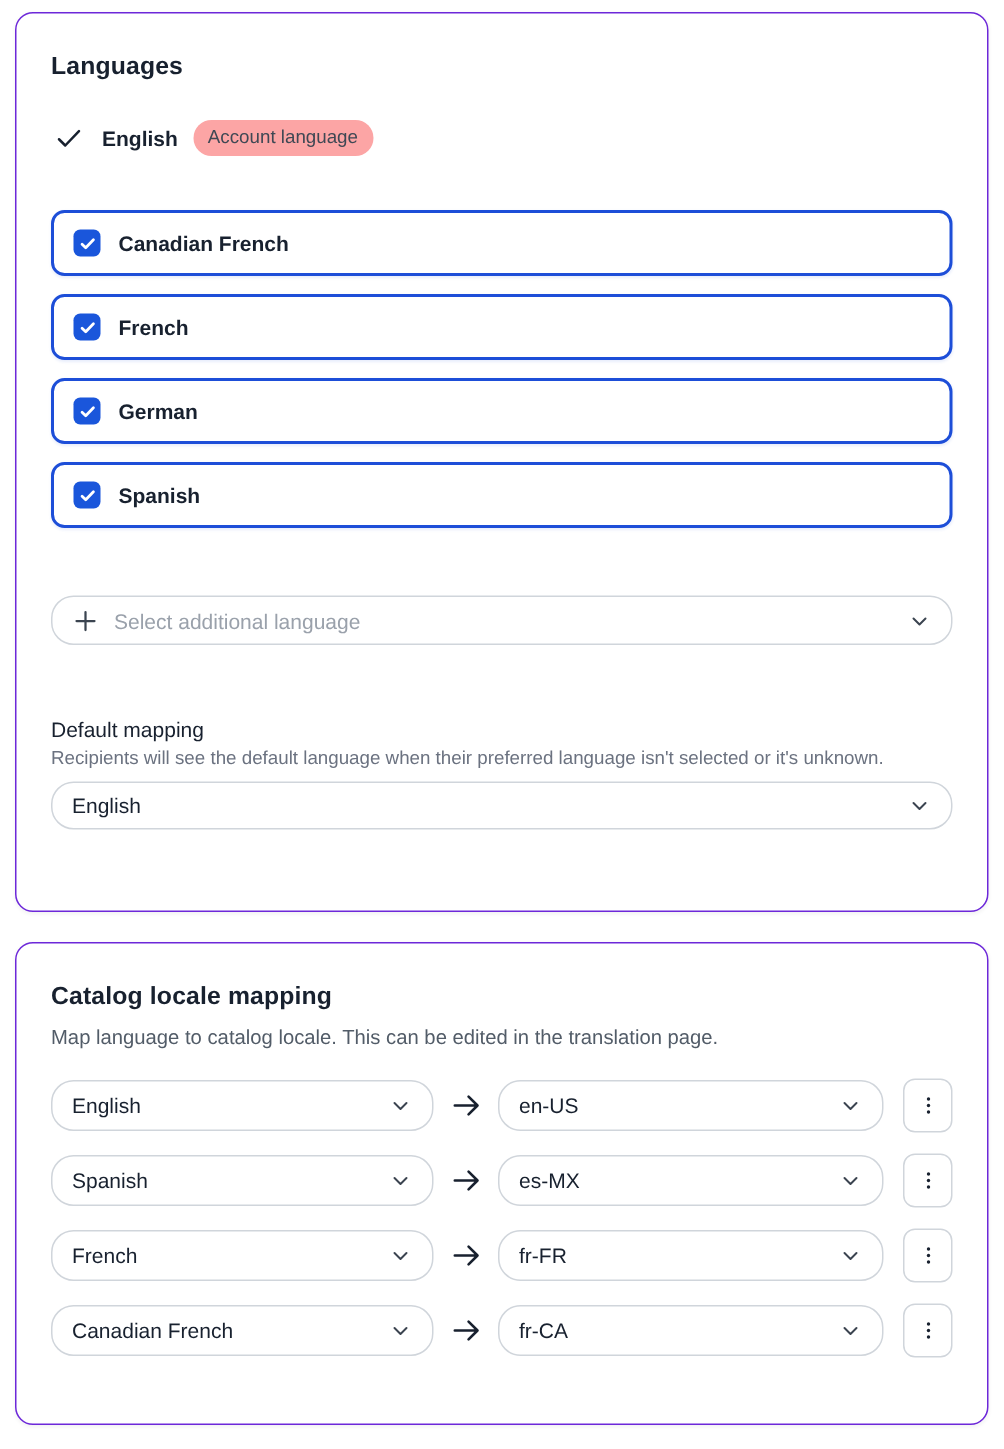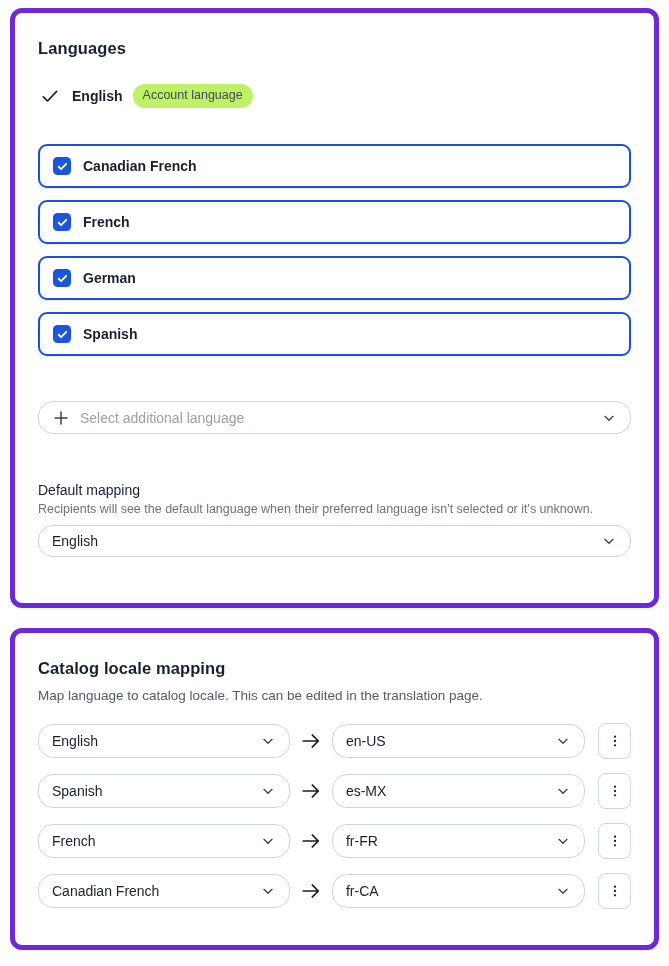--- a/index.html
+++ b/index.html
@@ -3,35 +3,35 @@
 <meta charset="utf-8">
 <style>
   * { margin:0; padding:0; box-sizing:border-box; }
   html,body { background:#ffffff; }
   body { font-family:"Liberation Sans", sans-serif; color:#1b2430; }
 
   .page { position:relative; width:669px; height:966px; background:#ffffff; overflow:hidden; }
 
   .card {
     position:absolute; left:10px; width:649px; background:#ffffff;
-    border:5px solid #6d28d9; border-radius:12px;
+    border:1px solid #6d28d9; border-radius:12px;
     box-shadow:0 1px 3px rgba(16,24,40,.06);
   }
   .card-languages { top:8px; height:600px; padding:26px 23px 0 23px; }
   .card-catalog  { top:628px; height:322px; padding:26px 23px 0 23px; }
 
   .card-title { font-size:16.5px; font-weight:700; color:#18212f; letter-spacing:.1px; }
   .card-languages .card-title { margin-bottom:27px; }
 
   
   .account-row { display:flex; align-items:center; height:22px; margin-bottom:37px; }
   .check-icon { display:flex; width:20px; height:20px; margin-left:2px; }
   .account-name { font-size:14px; font-weight:600; color:#18212f; margin-left:12px; }
   .badge {
-    margin-left:10px; background:#bef264; color:#3f4854;
+    margin-left:10px; background:#fca5a5; color:#3f4854;
     font-size:12.5px; line-height:1; padding:5px 10px 6px; border-radius:999px;
   }
 
   
   .lang-row {
     display:flex; align-items:center; height:44px; margin-bottom:12px;
     border:2px solid #1d4ed8; border-radius:9px; background:#ffffff; cursor:pointer;
     box-shadow:0 1px 2px rgba(29,78,216,.10);
   }
   .checkbox {

